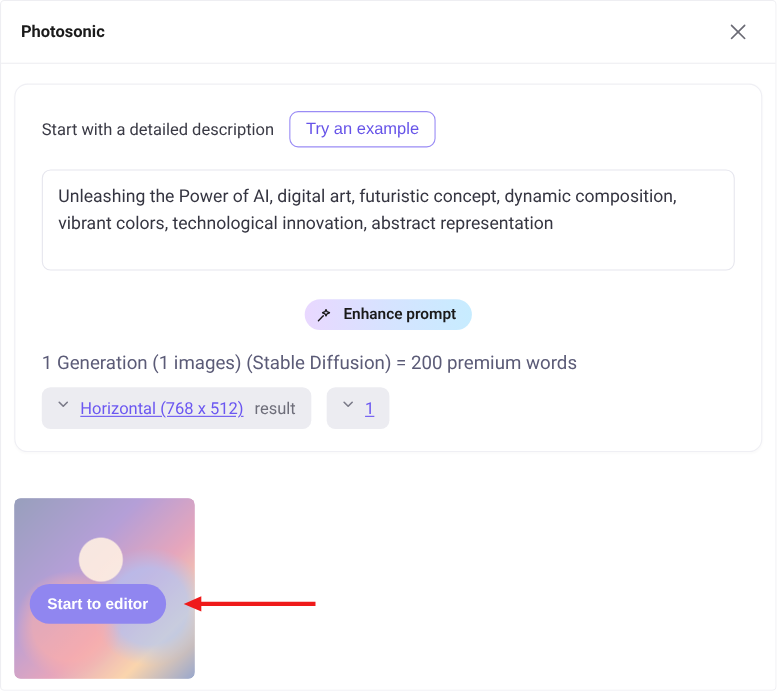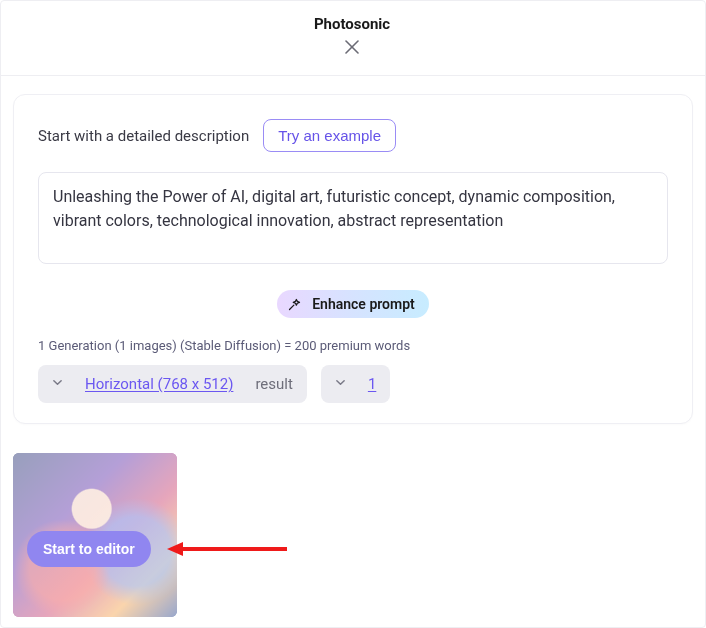--- a/index.html
+++ b/index.html
@@ -18,21 +18,20 @@
     height: 628px;
     position: relative;
     background: #fff;
   }
   .header {
     display: flex;
     align-items: center;
     justify-content: space-between;
     padding: 14px 20px 14px 18px;
     border-bottom: 1px solid #eeeef2;
-    flex-direction: column;
   }
   .header-title {
     font-size: 15px;
     font-weight: 700;
     color: #1a1a1a;
   }
   .close-btn {
     width: 28px; height: 28px;
     display: flex; align-items: center; justify-content: center;
     color: #6b6b75;
@@ -106,35 +105,35 @@
     color: #fff;
     font-size: 15.5px;
     font-weight: 600;
     border: none;
     border-radius: 10px;
     padding: 12px 24px;
     cursor: pointer;
   }
   .cost-line {
     margin-top: 20px;
-    font-size: 13px;
+    font-size: 17px;
     color: #5b5b77;
   }
   .selectors {
     display: flex;
     gap: 14px;
     margin-top: 12px;
   }
   .sel {
     background: #ececf1;
     border-radius: 8px;
     padding: 10px 14px;
     display: inline-flex;
-    align-items: center;
-    gap: 22px;
+    align-items: flex-start;
+    gap: 10px;
     font-size: 15px;
     color: #4b4b58;
     cursor: pointer;
   }
   .sel .chev { color: #7a7a88; font-size: 11px; }
   .sel .linkish {
     color: #6b57f1;
     text-decoration: underline;
     text-underline-offset: 2px;
   }

